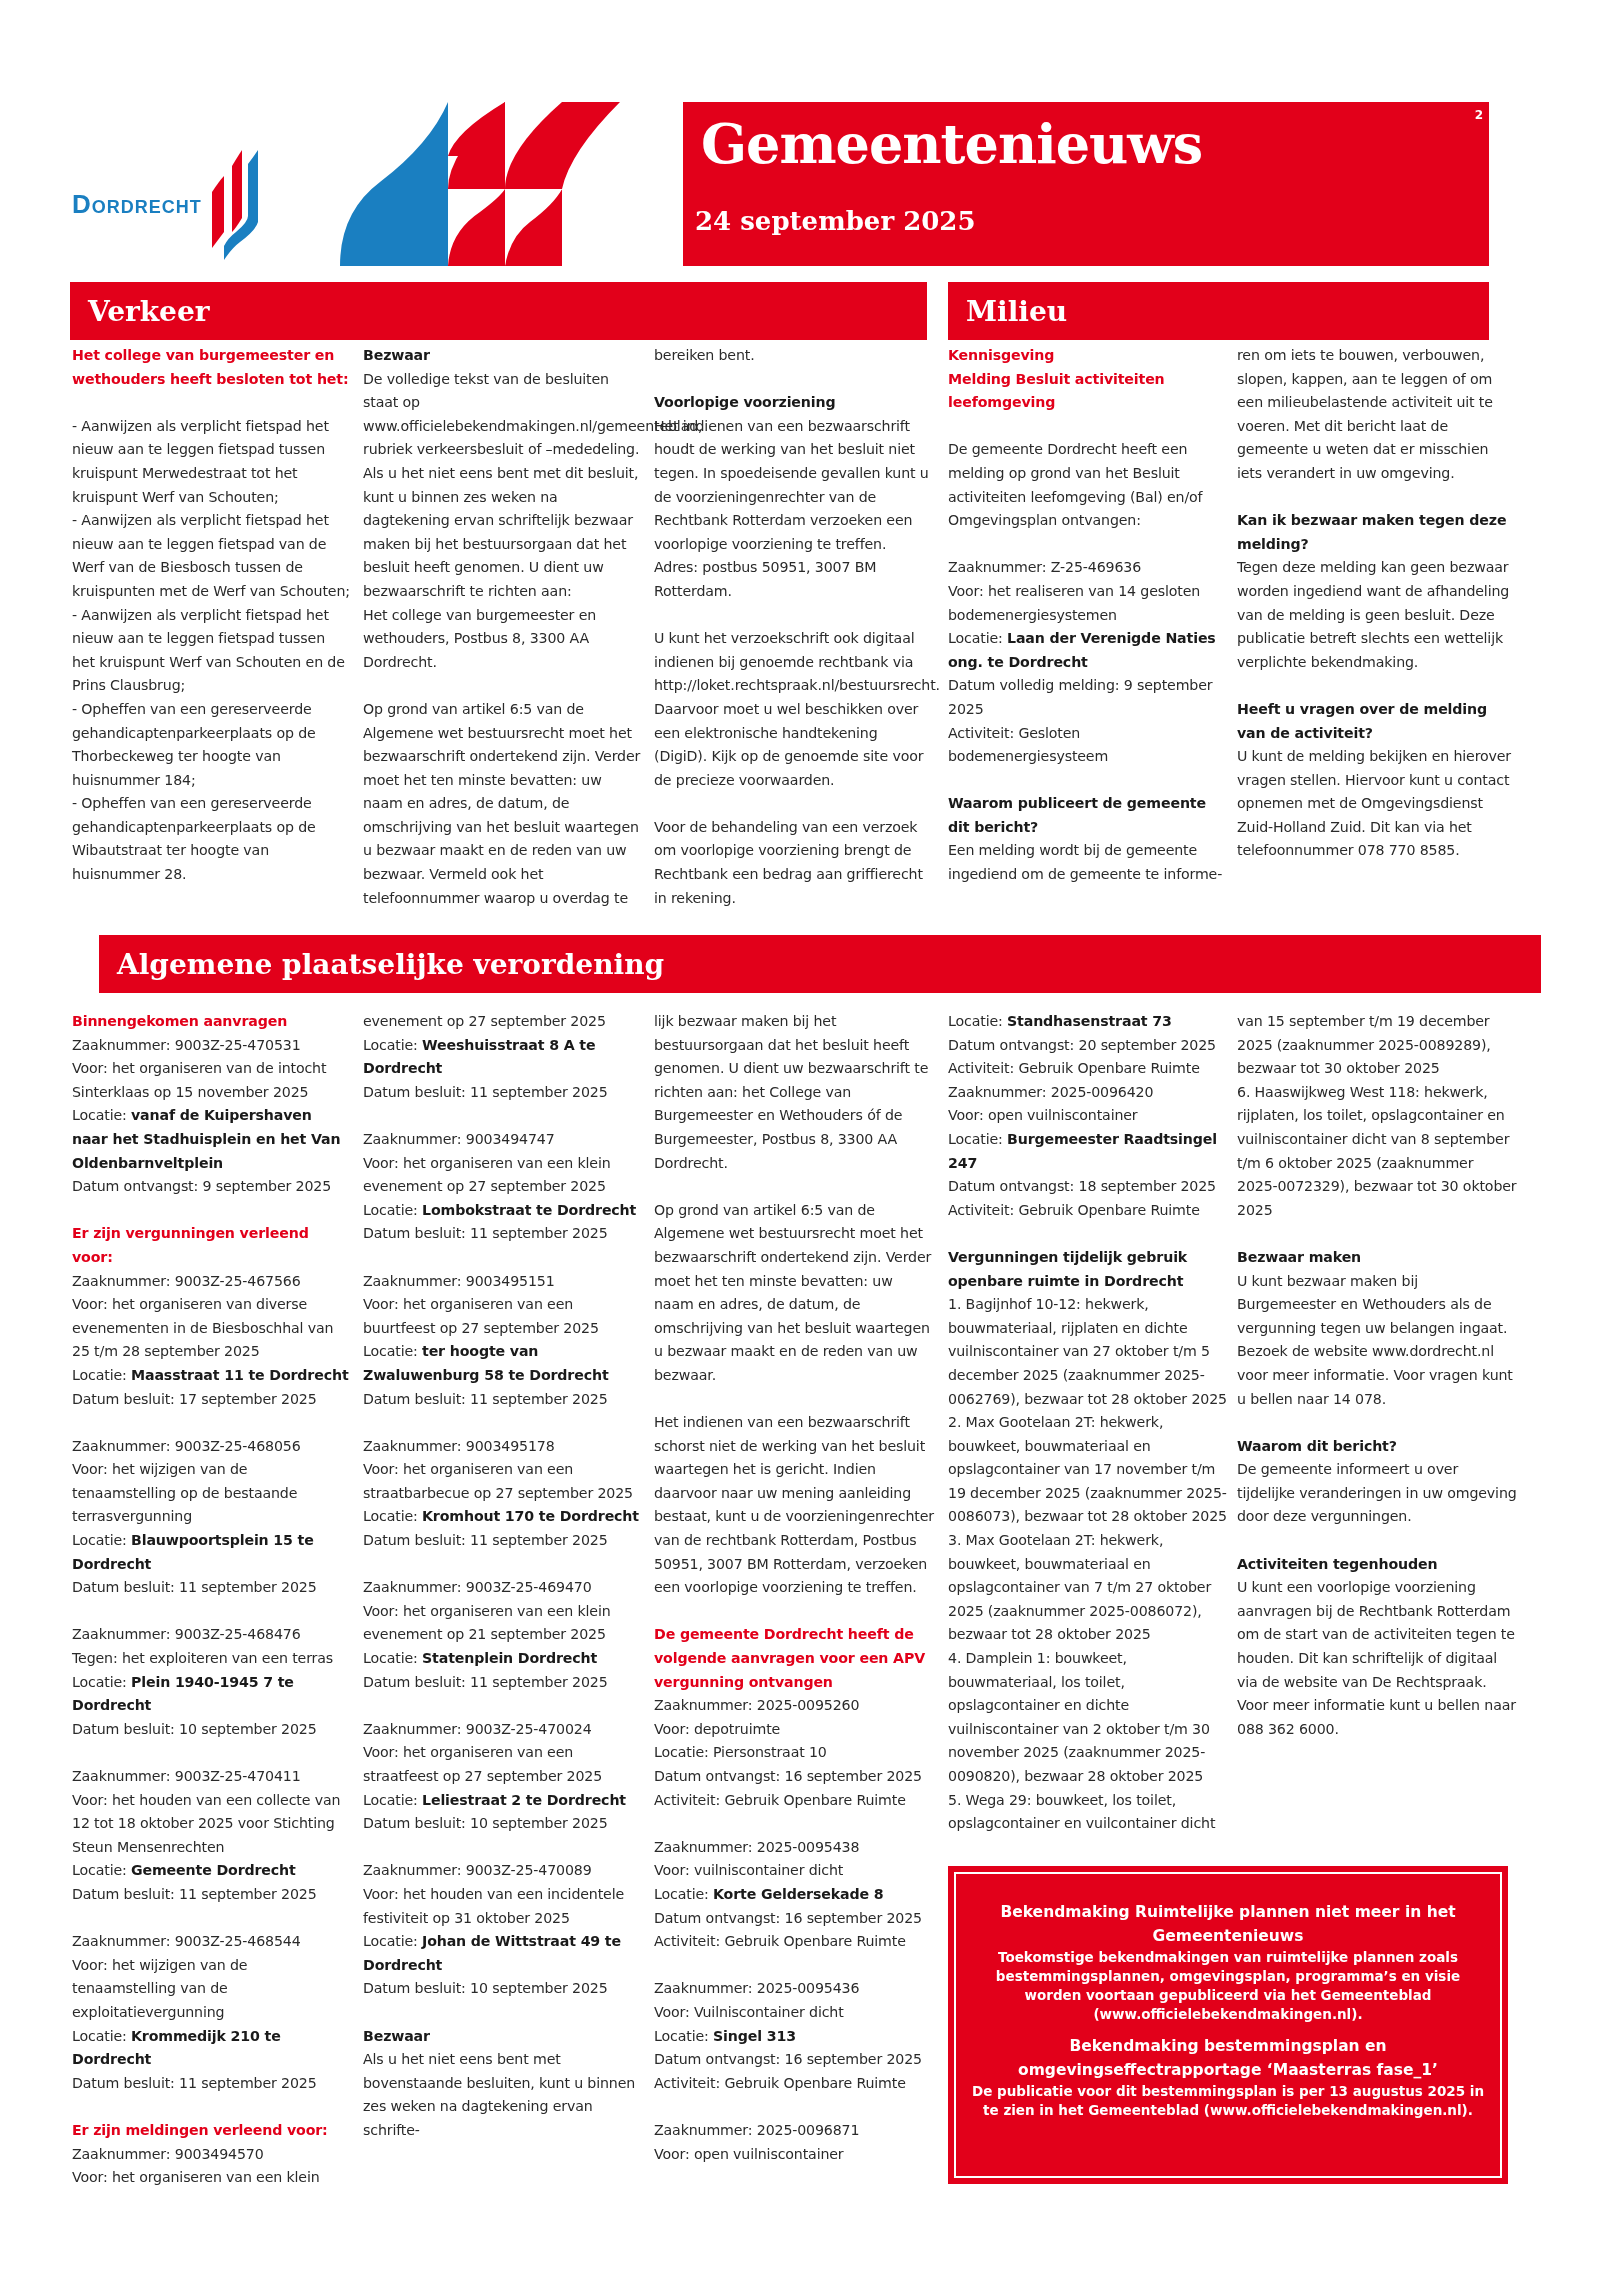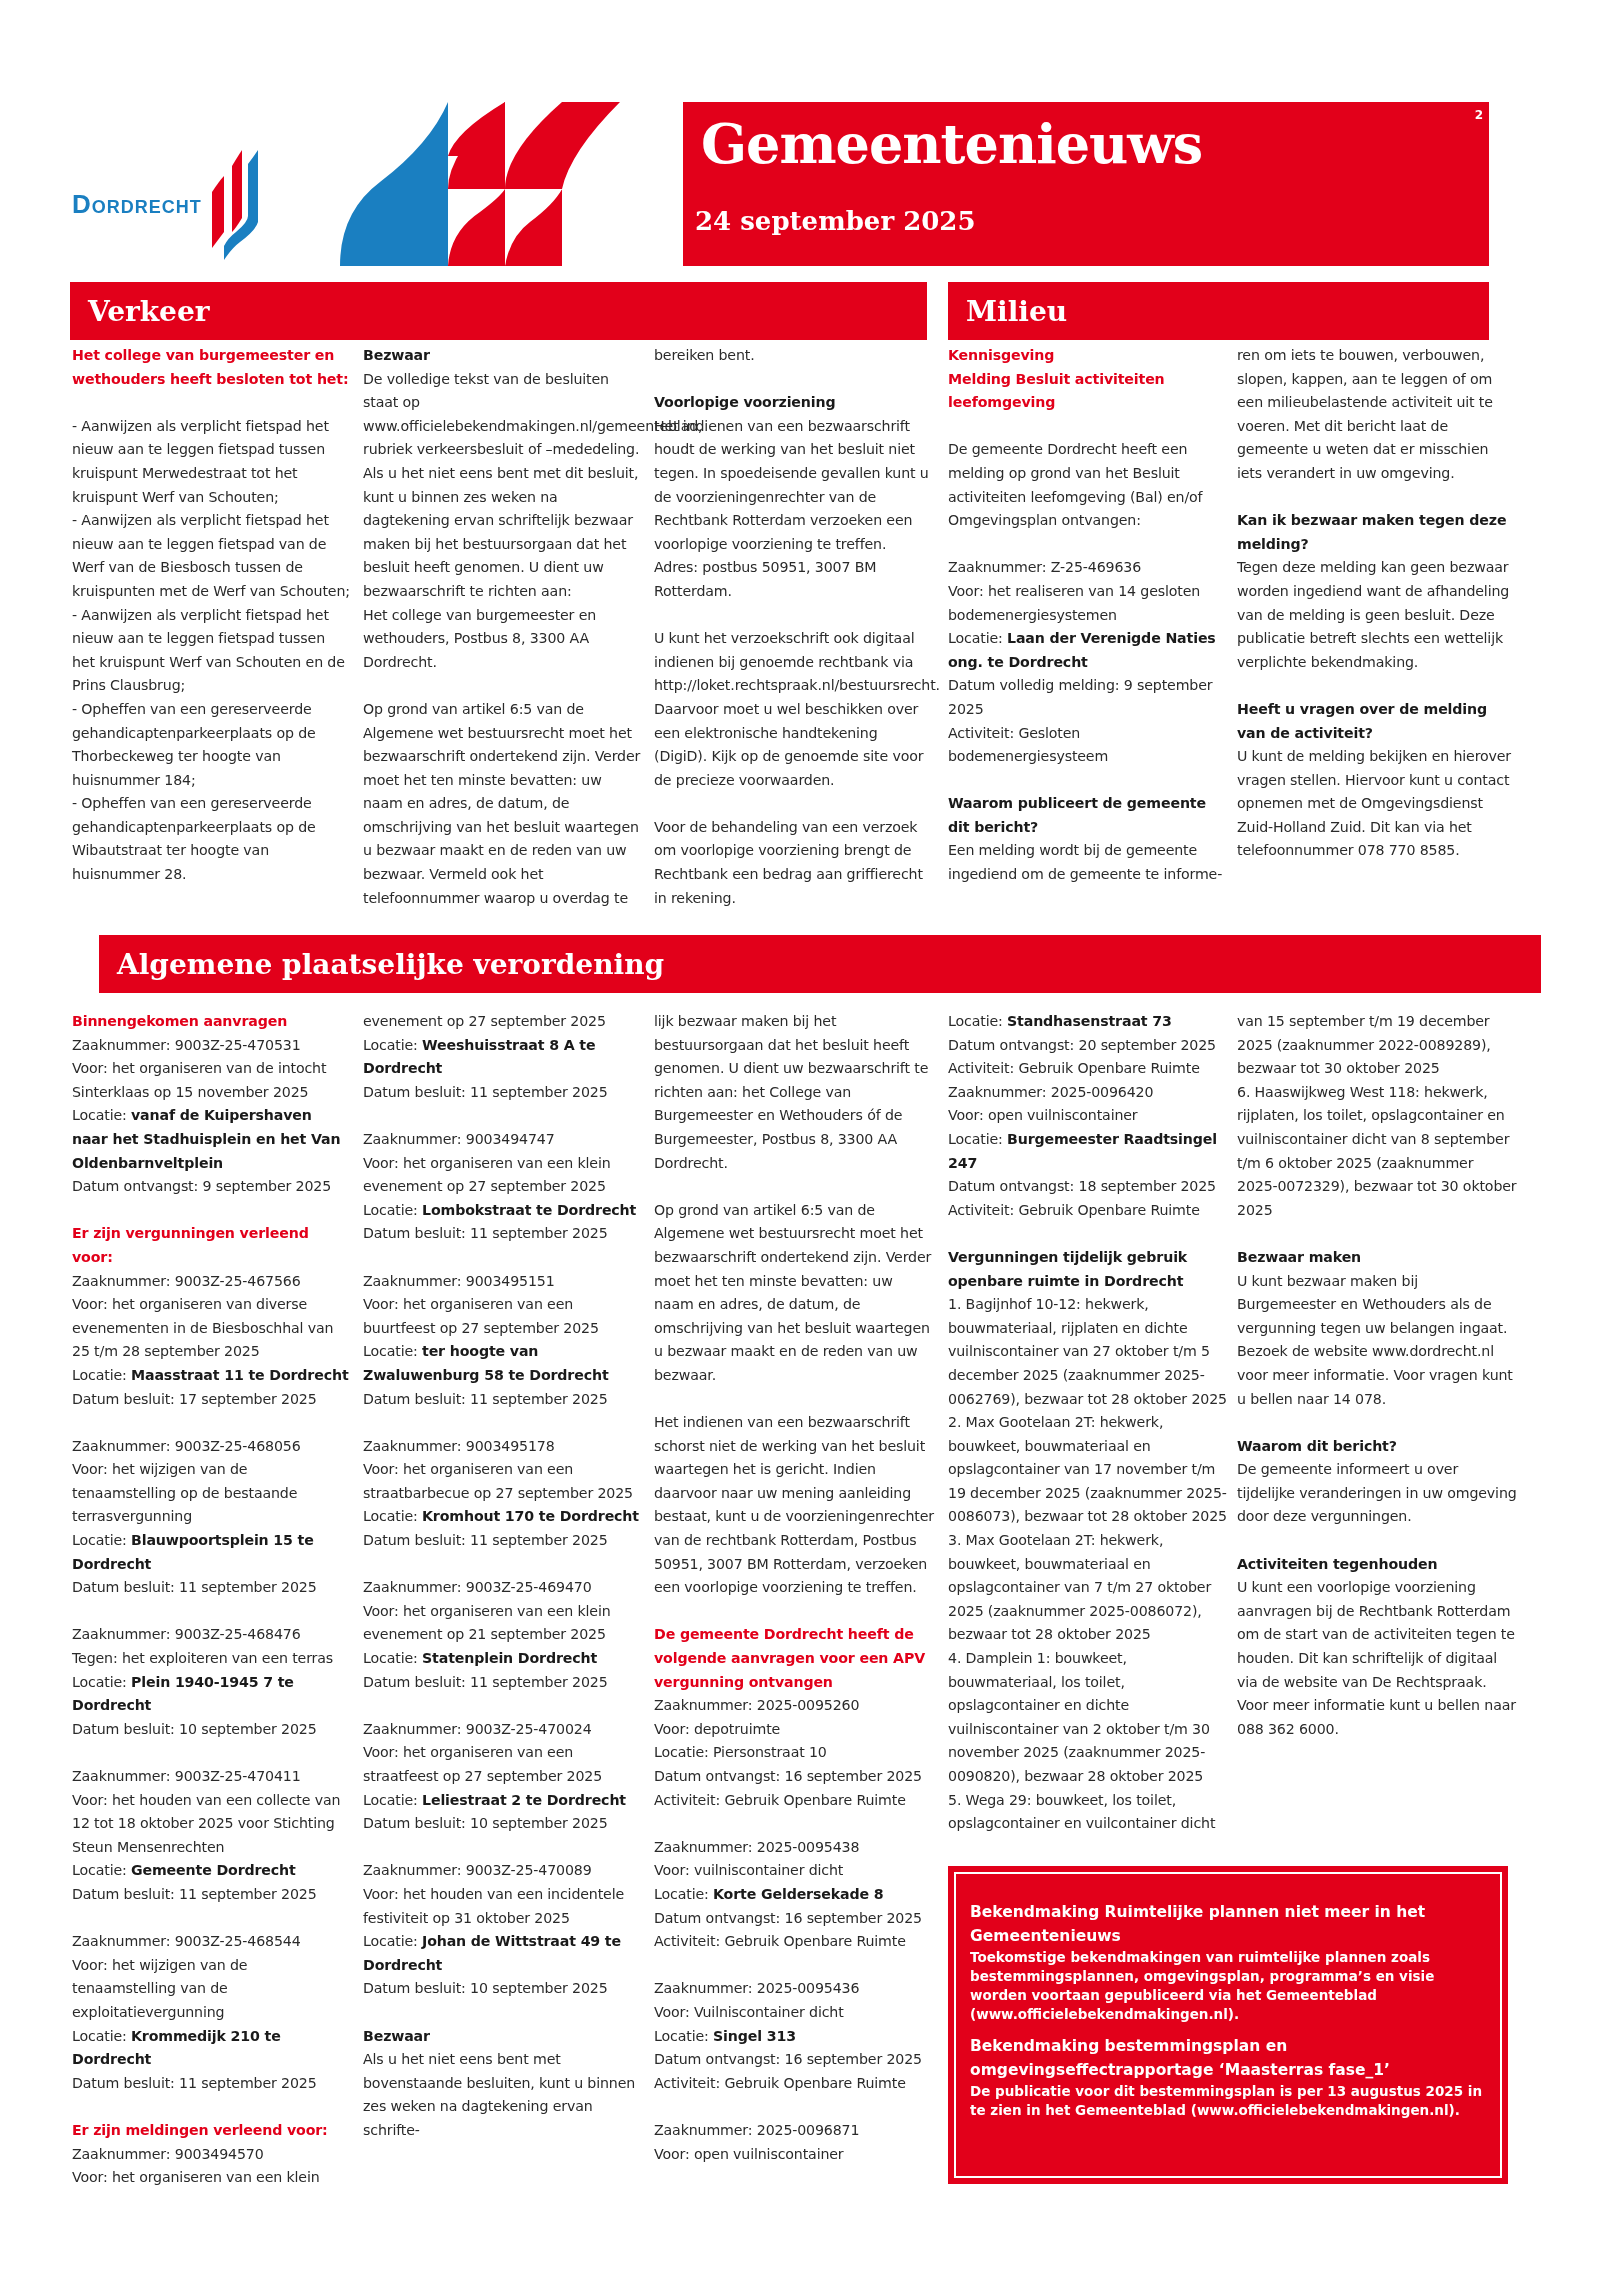--- a/index.html
+++ b/index.html
@@ -46,21 +46,21 @@
   .col .gap { height: 23.6px; }
   .col .h-red { color: #e2001a; font-weight: 700; }
   .col .h-bold { font-weight: 700; color: #1a1a1a; }
   .col b { font-weight: 700; color: #1a1a1a; }
   
   .notice {
     position: absolute; left: 948px; top: 1866px; width: 560px; height: 318px;
     background: #e2001a; padding: 6px;
   }
   .notice-inner {
-    border: 2px solid #ffffff; width: 100%; height: 100%; padding: 26px 14px 10px 14px; color: #fff;
+    border: 2px solid #ffffff; width: 100%; height: 100%; padding: 26px 14px 10px 14px; color: #fff; text-align: center;
   }
   .notice h3 { font-size: 15.5px; line-height: 24px; font-weight: 700; }
   .notice p { font-size: 13.5px; line-height: 19px; font-weight: 700; }
   .notice .sp { height: 10px; }
 </style>
 </head>
 <body>
 
 <div class="logo">
   <span class="logo-text">Dordrecht</span>
@@ -300,21 +300,21 @@
   <div class="gap"></div>
   <p class="h-bold">Vergunningen tijdelijk gebruik openbare ruimte in Dordrecht</p>
   <p>1. Bagijnhof 10-12: hekwerk, bouwmateriaal, rijplaten en dichte vuilniscontainer van 27 oktober t/m 5 december 2025 (zaaknummer 2025-0062769), bezwaar tot 28 oktober 2025</p>
   <p>2. Max Gootelaan 2T: hekwerk, bouwkeet, bouwmateriaal en opslagcontainer van 17 november t/m 19 december 2025 (zaaknummer 2025-0086073), bezwaar tot 28 oktober 2025</p>
   <p>3. Max Gootelaan 2T: hekwerk, bouwkeet, bouwmateriaal en opslagcontainer van 7 t/m 27 oktober 2025 (zaaknummer 2025-0086072), bezwaar tot 28 oktober 2025</p>
   <p>4. Damplein 1: bouwkeet, bouwmateriaal, los toilet, opslagcontainer en dichte vuilniscontainer van 2 oktober t/m 30 november 2025 (zaaknummer 2025-0090820), bezwaar 28 oktober 2025</p>
   <p>5. Wega 29: bouwkeet, los toilet, opslagcontainer en vuilcontainer dicht</p>
 </div>
 
 <div class="col" style="left:1237px; top:1010px;">
-  <p>van 15 september t/m 19 december 2025 (zaaknummer 2022-0089289), bezwaar tot 30 oktober 2025</p>
+  <p>van 15 september t/m 19 december 2025 (zaaknummer 2025-0089289), bezwaar tot 30 oktober 2025</p>
   <p>6. Haaswijkweg West 118: hekwerk, rijplaten, los toilet, opslagcontainer en vuilniscontainer dicht van 8 september t/m 6 oktober 2025 (zaaknummer 2025-0072329), bezwaar tot 30 oktober 2025</p>
   <div class="gap"></div>
   <p class="h-bold">Bezwaar maken</p>
   <p>U kunt bezwaar maken bij Burgemeester en Wethouders als de vergunning tegen uw belangen ingaat. Bezoek de website www.dordrecht.nl voor meer informatie. Voor vragen kunt u bellen naar 14 078.</p>
   <div class="gap"></div>
   <p class="h-bold">Waarom dit bericht?</p>
   <p>De gemeente informeert u over tijdelijke veranderingen in uw omgeving door deze vergunningen.</p>
   <div class="gap"></div>
   <p class="h-bold">Activiteiten tegenhouden</p>
   <p>U kunt een voorlopige voorziening aanvragen bij de Rechtbank Rotterdam om de start van de activiteiten tegen te houden. Dit kan schriftelijk of digitaal via de website van De Rechtspraak. Voor meer informatie kunt u bellen naar 088 362 6000.</p>

